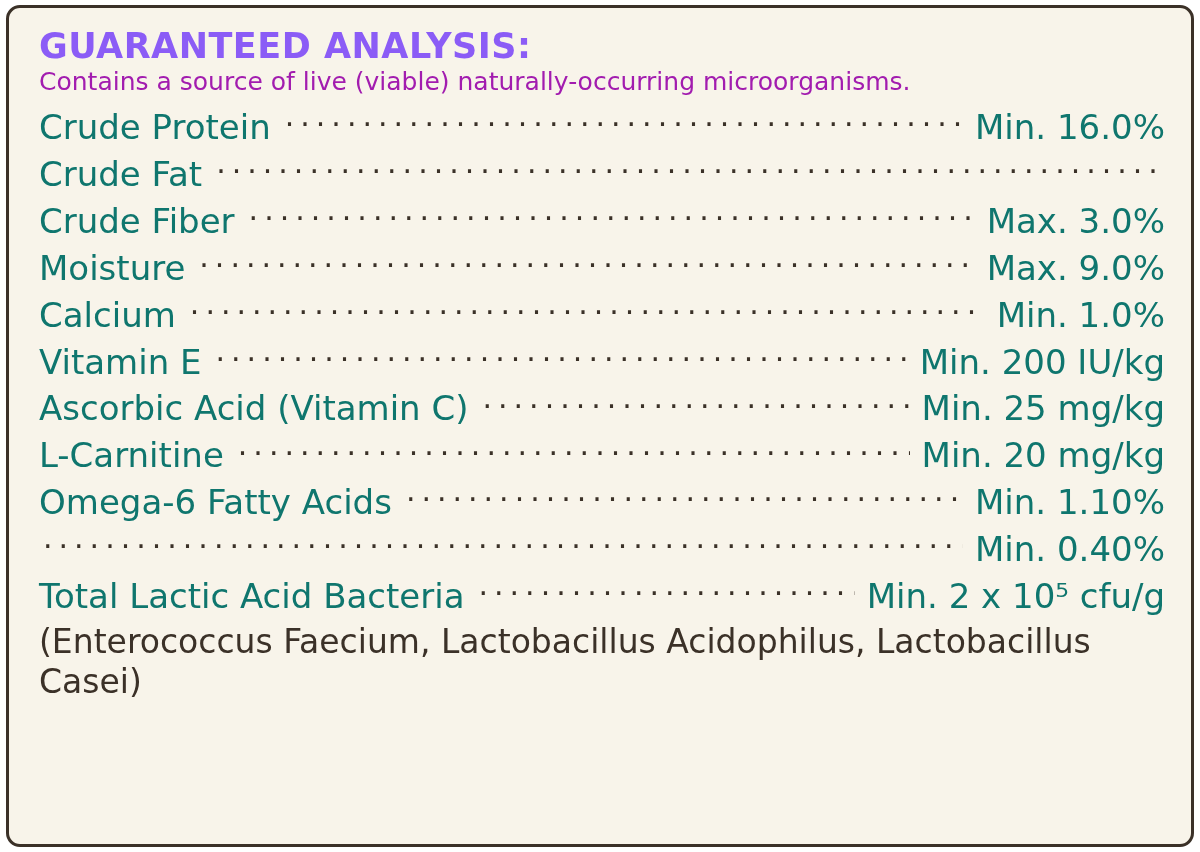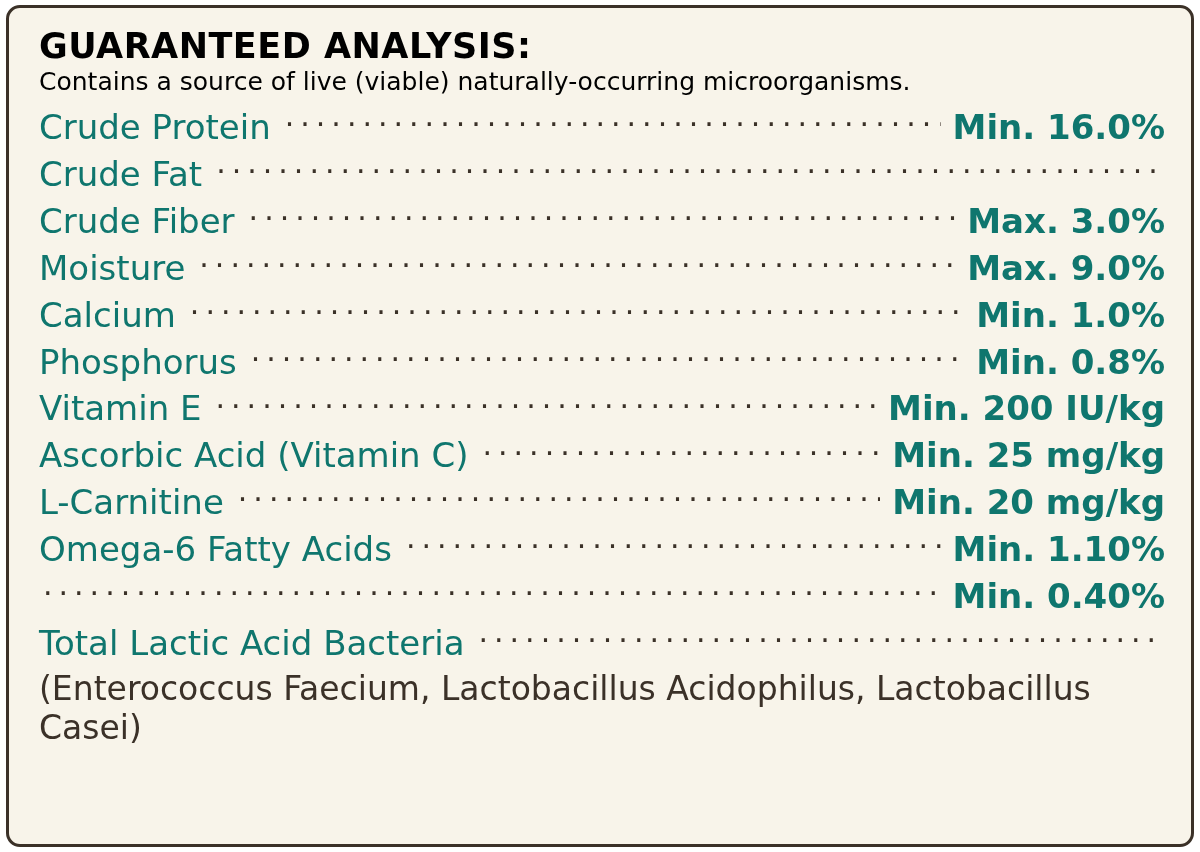--- a/index.html
+++ b/index.html
@@ -29,28 +29,28 @@
     position: absolute;
     left: 30px;
     top: 18px;
     right: 26px;
   }
   .title {
     font-family: "DejaVu Sans", sans-serif;
     font-weight: bold;
     font-size: 35px;
     letter-spacing: 0.5px;
-    color: #000000;
+    color: #8b5cf6;
     margin: 0 0 2px 0;
     line-height: 1.15;
   }
   .subtitle {
     font-family: "DejaVu Sans", sans-serif;
     font-size: 25px;
-    color: #000000;
+    color: #a21caf;
     margin: 0 0 7px 0;
     line-height: 1.15;
   }
   .rows {
     display: block;
   }
   .row {
     display: flex;
     align-items: baseline;
     width: 100%;
@@ -78,21 +78,20 @@
     color: #3b3128;
     position: absolute;
     left: 0;
     bottom: 0.08em;
     white-space: nowrap;
   }
   .row .value {
     flex: 0 0 auto;
     padding-left: 8px;
     text-align: right;
-    font-weight: bold;
   }
   .footnote {
     font-family: "DejaVu Sans", sans-serif;
     font-size: 33px;
     color: #3b3128;
     line-height: 1.2;
     margin-top: 2px;
   }
 </style>
 </head>
@@ -122,25 +121,20 @@
         <span class="nutrient">Moisture</span>
         <span class="leader"></span>
         <span class="value">Max. 9.0%</span>
       </div>
       <div class="row">
         <span class="nutrient">Calcium</span>
         <span class="leader"></span>
         <span class="value">Min. 1.0%</span>
       </div>
       <div class="row">
-        <span class="nutrient">Phosphorus</span>
-        <span class="leader"></span>
-        <span class="value">Min. 0.8%</span>
-      </div>
-      <div class="row">
         <span class="nutrient">Vitamin E</span>
         <span class="leader"></span>
         <span class="value">Min. 200 IU/kg</span>
       </div>
       <div class="row">
         <span class="nutrient">Ascorbic Acid (Vitamin C)</span>
         <span class="leader"></span>
         <span class="value">Min. 25 mg/kg</span>
       </div>
       <div class="row">
@@ -153,18 +147,19 @@
         <span class="leader"></span>
         <span class="value">Min. 1.10%</span>
       </div>
       <div class="row">
         <span class="leader"></span>
         <span class="value">Min. 0.40%</span>
       </div>
       <div class="row">
         <span class="nutrient">Total Lactic Acid Bacteria</span>
         <span class="leader"></span>
+        <span class="value">Min. 2 x 10⁵ cfu/g</span>
       </div>
     </div>
 
     <div class="footnote">(Enterococcus Faecium, Lactobacillus Acidophilus, Lactobacillus Casei)</div>
   </div>
 </div>
 
 </body></html>

